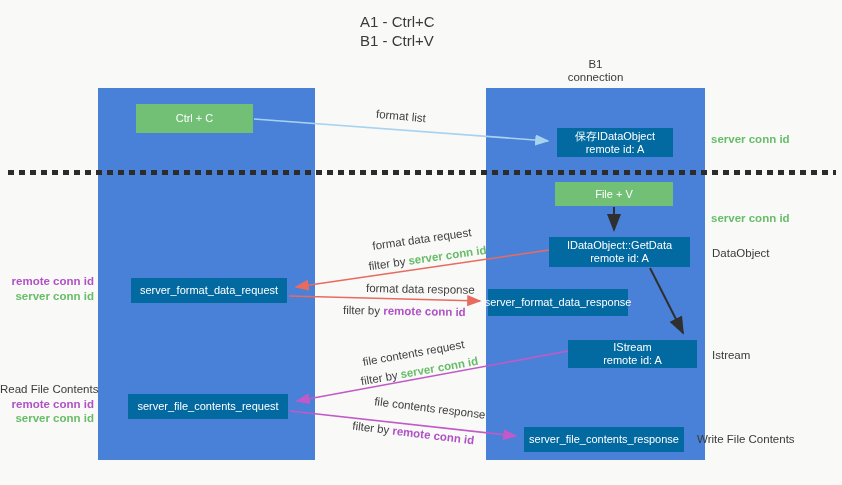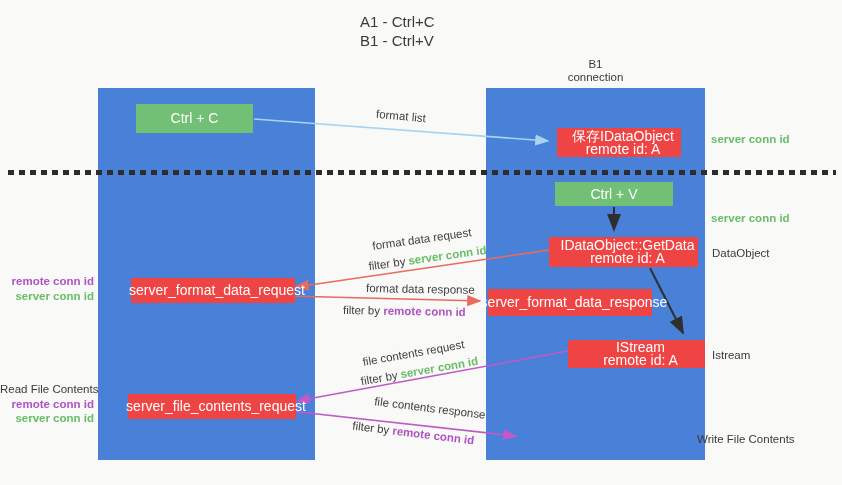--- a/index.html
+++ b/index.html
@@ -16,24 +16,24 @@
   .rect-a1{left:98px;width:217px;}
   .rect-b1{left:486px;width:219px;}
   .hdr-a1{left:98px;width:217px;margin-top:32px;}
   .hdr-b1{left:486px;width:219px;}
   .dotted{
     left:8px;top:170px;width:828px;height:5px;
     background:repeating-linear-gradient(90deg,#2c2c2c 0 6px,transparent 6px 11px);
   }
   .node{
     display:flex;flex-direction:column;align-items:center;justify-content:center;
-    color:#fff;font-size:14px;line-height:13px;text-align:center;white-space:nowrap;
+    color:#fff;font-size:11px;line-height:13px;text-align:center;white-space:nowrap;
   }
   .green-box{background:#72c075;}
-  .orange-box{background:#ef4444;padding-left:8px;}
+  .orange-box{background:#0369a1;}
   .arrow-label{font-size:11.5px;white-space:nowrap;color:#3f3f3f;transform-origin:center;}
   .side-label{font-size:11.5px;line-height:14.5px;white-space:nowrap;color:#3a3a3a;}
   .left-col{left:0;width:94px;text-align:right;}
   .c-green{color:#68bd68;font-weight:bold;}
   .c-purple{color:#b052c5;font-weight:bold;}
   svg.arrows{position:absolute;left:0;top:0;pointer-events:none;}
 </style>
 </head>
 <body>
 
@@ -85,45 +85,48 @@
   <div class="abs node green-box" style="left:136px;top:104px;width:117px;height:29px;">
     <div>Ctrl + C</div>
   </div>
 
   <div class="abs node orange-box" style="left:557px;top:128px;width:116px;height:29px;">
     <div>保存IDataObject</div>
     <div>remote id: A</div>
   </div>
 
   <div class="abs node green-box" style="left:555px;top:182px;width:118px;height:24px;">
-    <div>Ctrl + V</div>
+    <div>File + V</div>
   </div>
 
   <div class="abs node orange-box" style="left:549px;top:237px;width:141px;height:30px;">
     <div>IDataObject::GetData</div>
     <div>remote id: A</div>
   </div>
 
   <div class="abs node orange-box" style="left:131px;top:278px;width:156px;height:25px;text-align:right;">
     <div>server_format_data_request</div>
   </div>
 
-  <div class="abs node orange-box" style="left:488px;top:289px;width:156px;height:27px;justify-content:center;">
+  <div class="abs node orange-box" style="left:488px;top:289px;width:140px;height:27px;justify-content:center;">
     <div>server_format_data_response</div>
   </div>
 
   <div class="abs node orange-box" style="left:568px;top:340px;width:129px;height:28px;">
     <div>IStream</div>
     <div>remote id: A</div>
   </div>
 
   <div class="abs node orange-box" style="left:128px;top:394px;width:160px;height:25px;">
     <div>server_file_contents_request</div>
   </div>
 
+  <div class="abs node orange-box" style="left:524px;top:427px;width:160px;height:25px;">
+    <div>server_file_contents_response</div>
+  </div>
 
   <div class="abs arrow-label" style="left:376px;top:110px;transform:rotate(5deg);">format list</div>
 
   <div class="abs arrow-label" style="left:372px;top:233px;transform:rotate(-8deg);">format data request</div>
   <div class="abs arrow-label" style="left:368px;top:252px;transform:rotate(-8deg);"><span>filter by </span><span class="c-green">server conn id</span></div>
 
   <div class="abs arrow-label" style="left:366px;top:283px;transform:rotate(1deg);">format data response</div>
   <div class="abs arrow-label" style="left:343px;top:305px;transform:rotate(1deg);"><span>filter by </span><span class="c-purple">remote conn id</span></div>
 
   <div class="abs arrow-label" style="left:362px;top:347px;transform:rotate(-10deg);">file contents request</div>

